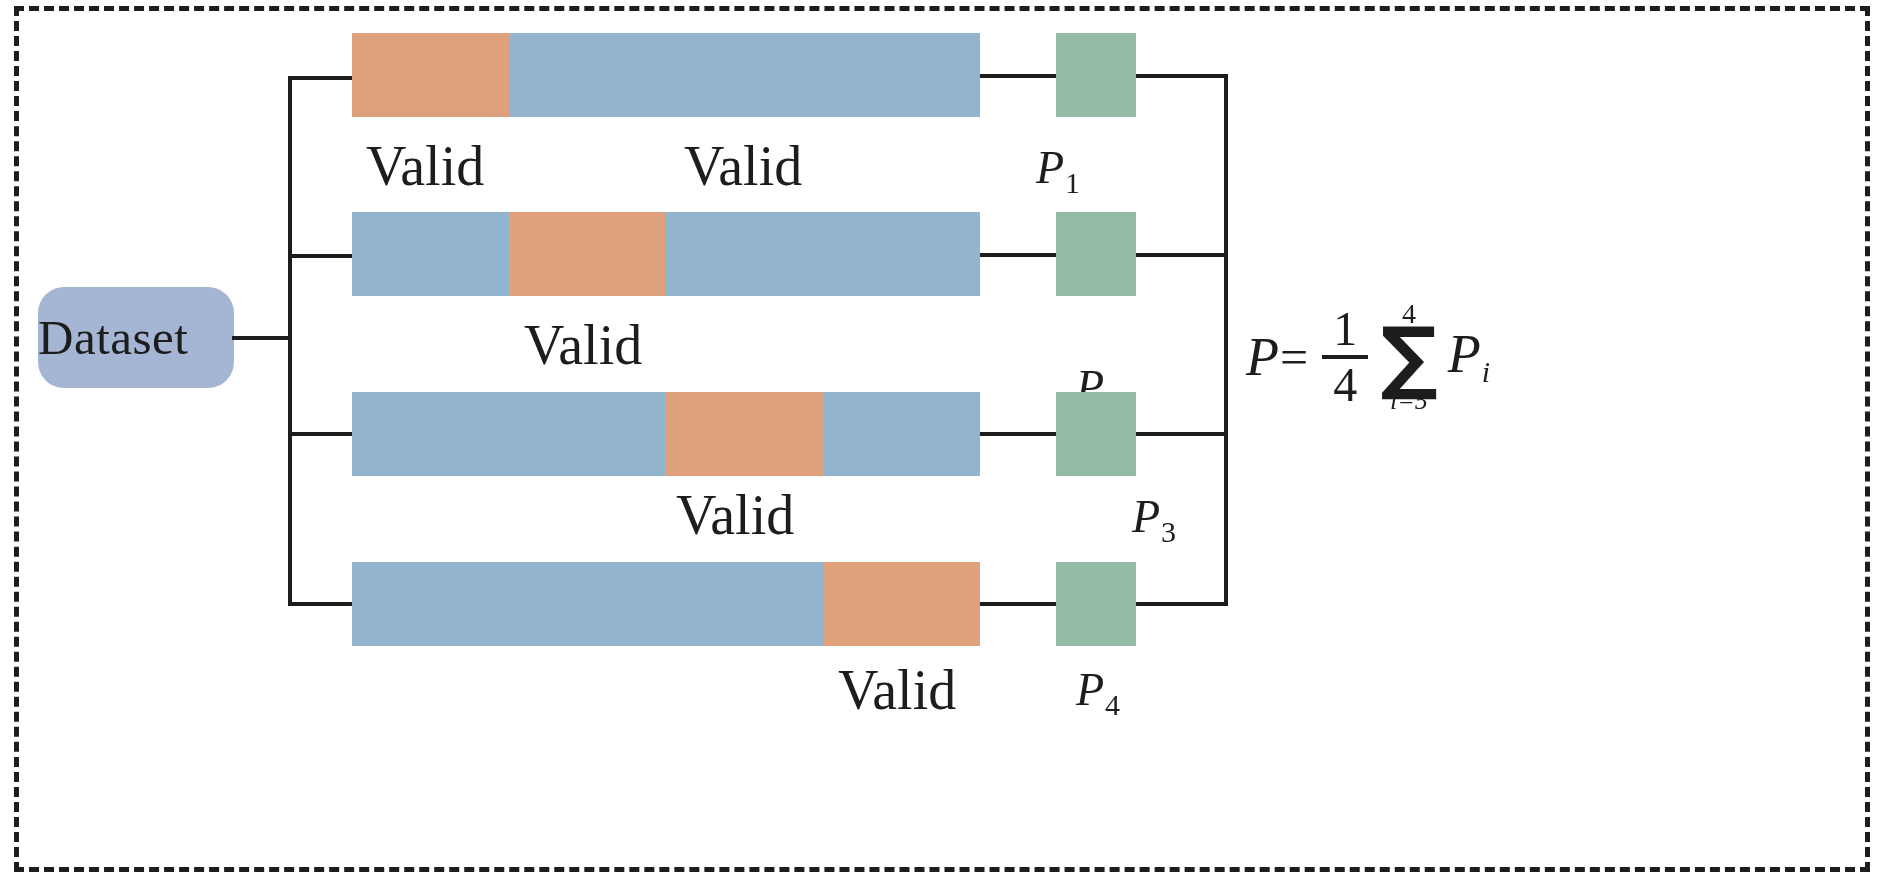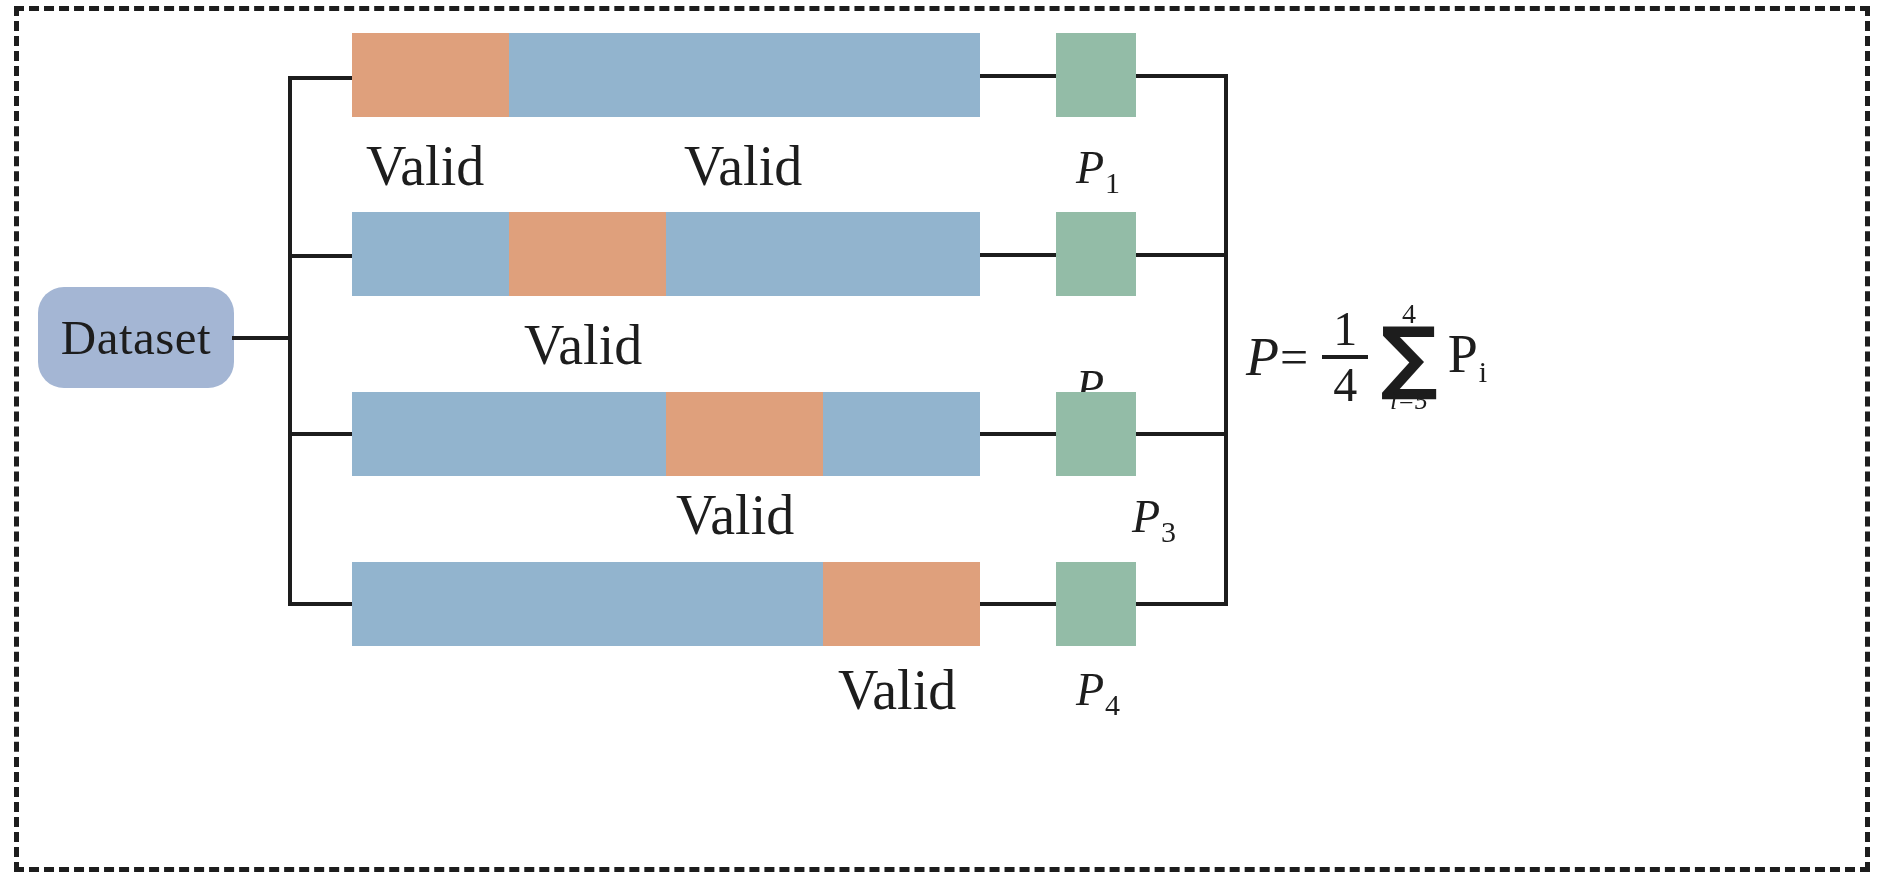--- a/index.html
+++ b/index.html
@@ -33,21 +33,20 @@
   #dataset-node {
     position: absolute;
     left: 38px;
     top: 287px;
     width: 196px;
     height: 101px;
     background: #a4b6d4;
     border-radius: 26px;
     display: flex;
     align-items: center;
-    justify-content: center;
   }
   #dataset-node .label {
     font-size: 49px;
     color: #1d1d1d;
     line-height: 1;
     letter-spacing: 0.5px;
   }
 
   
   .hline {
@@ -139,21 +138,21 @@
   .sumblock {
     display: inline-flex;
     flex-direction: column;
     align-items: center;
     justify-content: center;
     margin: 0 4px;
   }
   .sumblock .lim-top { font-size: 28px; line-height: 1; margin-bottom: -4px; }
   .sumblock .sigma { font-size: 80px; line-height: 0.82; font-family: "DejaVu Sans", sans-serif; font-weight: 700; }
   .sumblock .lim-bot { font-size: 26px; line-height: 1; font-style: italic; margin-top: -2px; }
-  #formula .term { font-size: 54px; margin-left: 6px; }
+  #formula .term { font-style: italic; font-size: 54px; margin-left: 6px; }
   #formula .term .sub { font-size: 30px; vertical-align: -0.32em; margin-left: 1px; }
 </style>
 </head>
 <body>
 
 <div id="stage">
 
   <div id="frame"></div>
 
   <div id="dataset-node">
@@ -195,21 +194,21 @@
     <div class="seg valid" style="left:75%; width:25%;"></div>
   </div>
   <div class="bar-caption" style="left:838px; top:662px;">Valid</div>
 
   <div class="hline" style="left:980px; top:74px; width:78px;"></div>
   <div class="hline" style="left:980px; top:253px; width:78px;"></div>
   <div class="hline" style="left:980px; top:432px; width:78px;"></div>
   <div class="hline" style="left:980px; top:602px; width:78px;"></div>
 
   <div class="score-box" style="top:33px;"></div>
-  <div class="score-label" style="left:1076px; top:145px;">
+  <div class="score-label" style="left:1036px; top:145px;">
     <span>P</span><span class="sub">1</span>
   </div>
 
   <div class="score-box" style="top:212px;"></div>
   <div class="score-label" style="left:1076px; top:324px;margin-top:40px;">
     <span>P</span><span class="sub">2</span>
   </div>
 
   <div class="score-box" style="top:392px;"></div>
   <div class="score-label" style="left:1132px; top:494px;">

